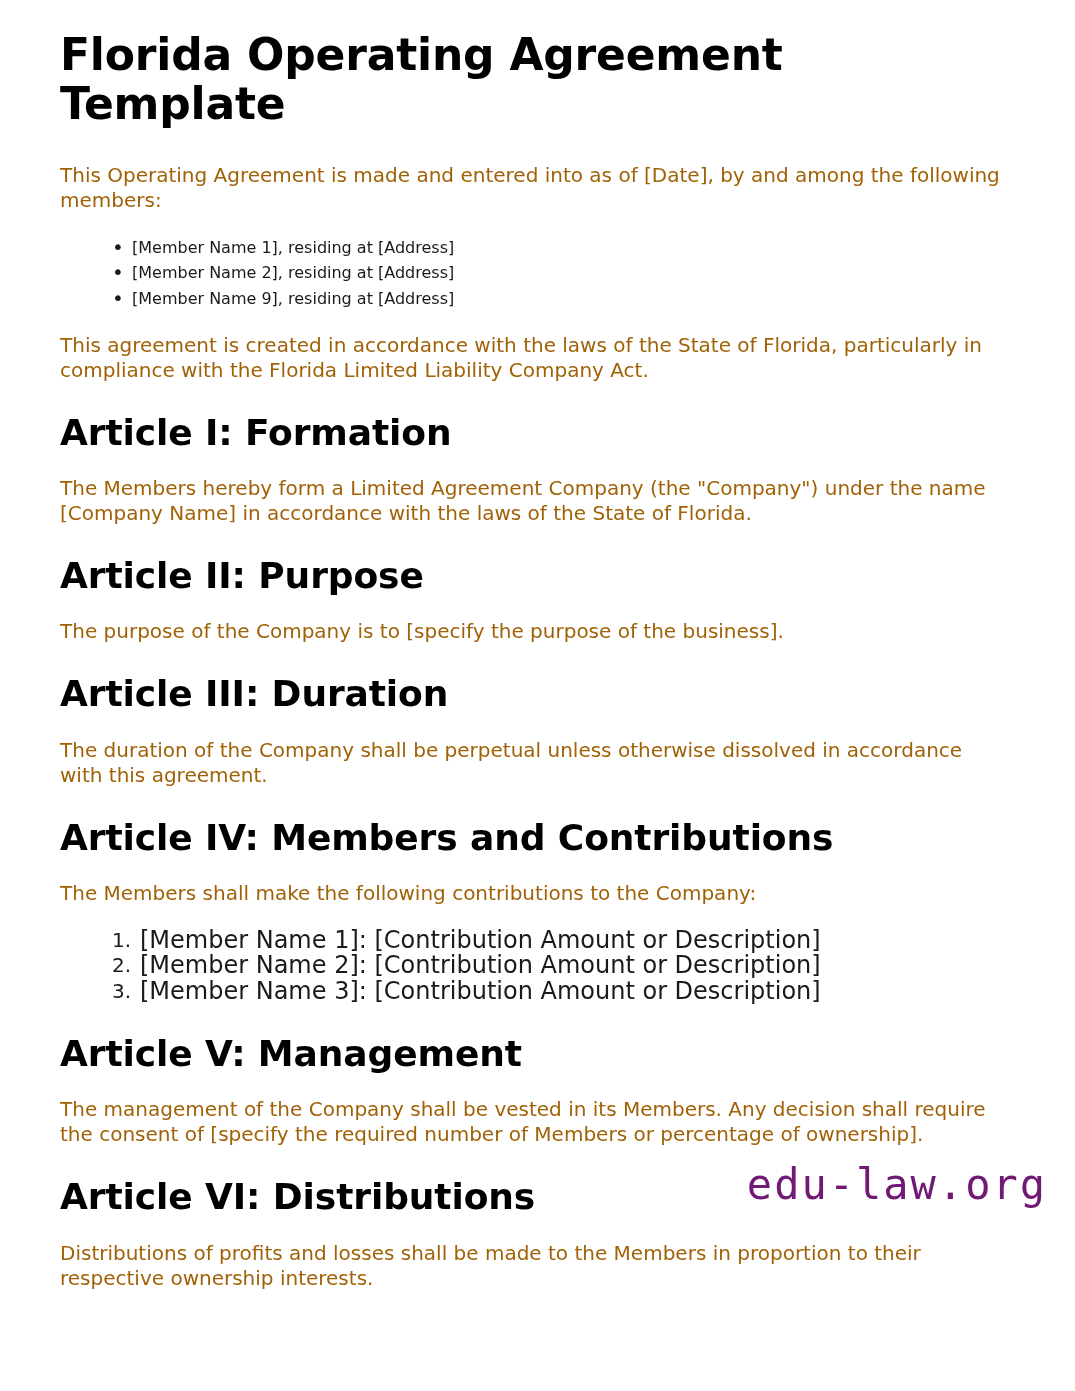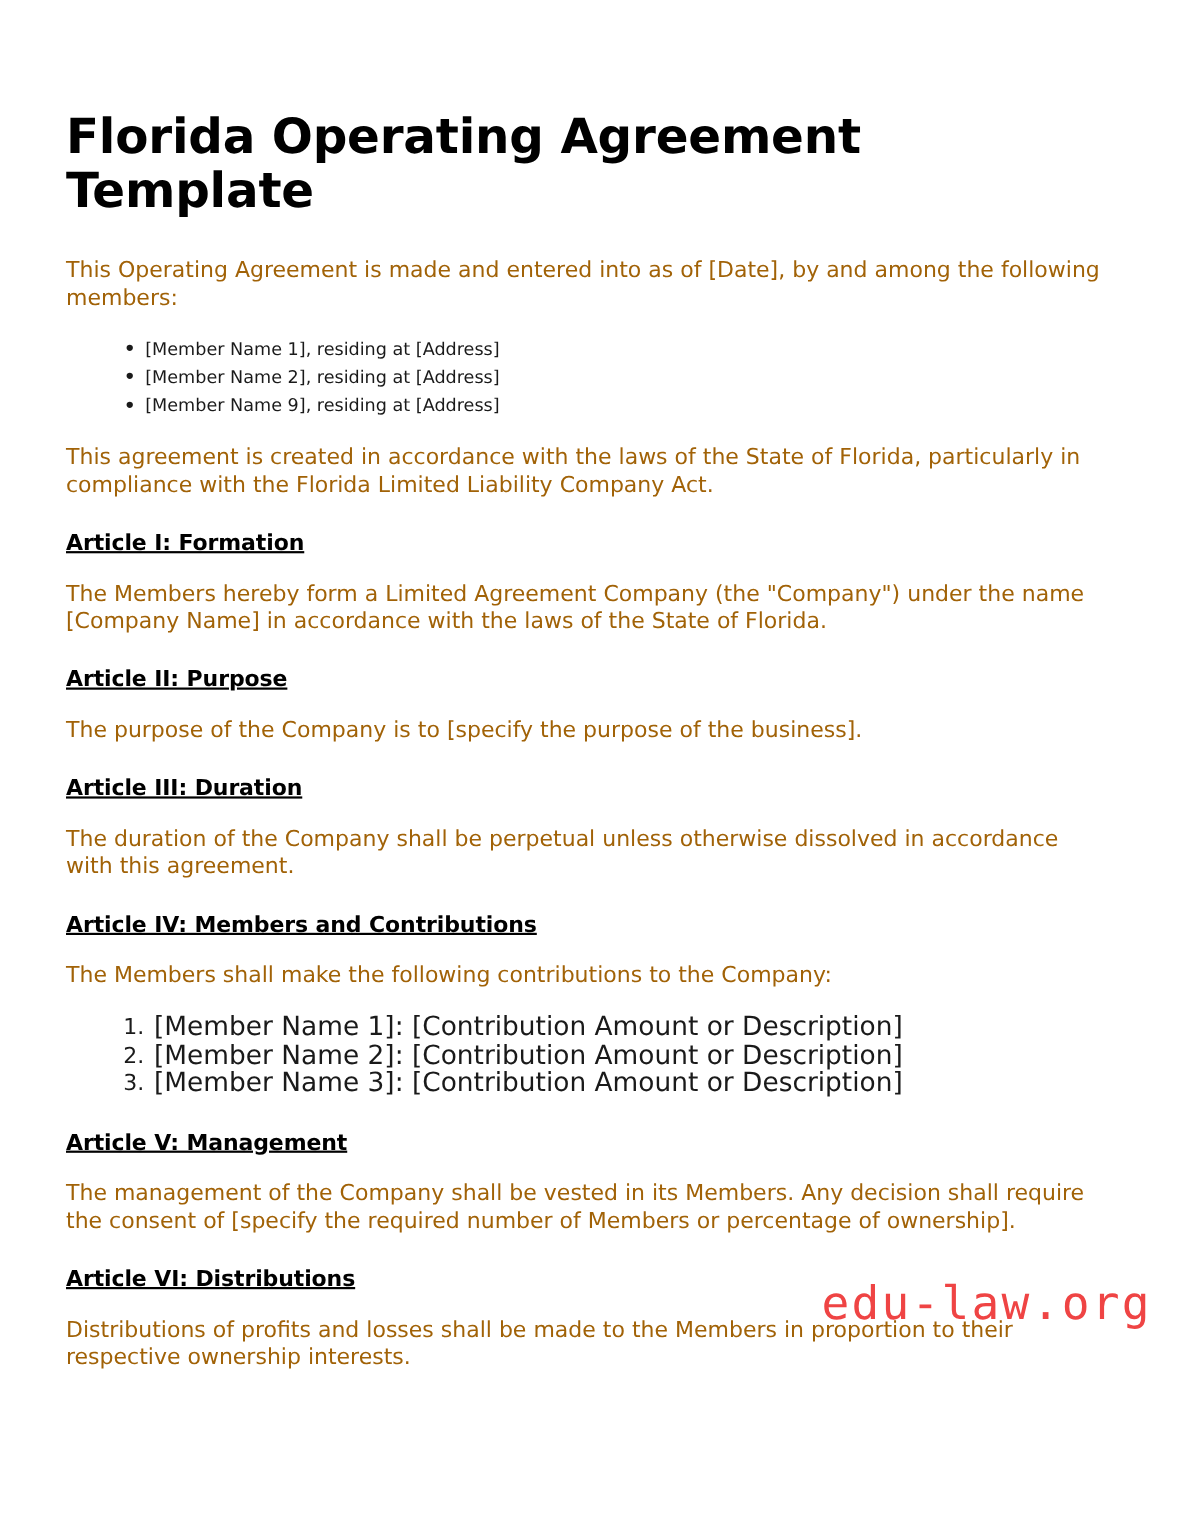--- a/index.html
+++ b/index.html
@@ -15,48 +15,47 @@
     -webkit-font-smoothing: antialiased;
     overflow: hidden;
     position: relative;
   }
 
   .page {
     position: relative;
     width: 1075px;
     height: 1227px;
     box-sizing: border-box;
-    padding: 100px 70px 0 60px;
+    padding: 30px 70px 0 60px;
   }
 
   .doc-title {
     font-size: 44px;
     font-weight: bold;
     line-height: 1.12;
     letter-spacing: -0.2px;
     margin: 0 0 34px 0;
     color: #000000;
   }
 
   p.body-text {
     font-size: 20px;
     line-height: 25px;
     margin: 0 0 22px 0;
     color: #a16207;
     max-width: 948px;
   }
 
   h2.article-heading {
-    font-size: 20px;
+    font-size: 36px;
     font-weight: bold;
     line-height: 1.2;
     margin: 28px 0 22px 0;
     color: #000000;
     letter-spacing: -0.1px;
-    text-decoration: underline;
   }
 
   ul.member-list {
     margin: 0 0 22px 0;
     padding: 0 0 0 52px;
     list-style: none;
   }
   ul.member-list li {
     font-size: 16px;
     line-height: 25.5px;
@@ -98,21 +97,21 @@
     color: #1a1a1a;
   }
 
   .watermark {
     position: absolute;
     right: 28px;
     bottom: 18px;
     font-family: "DejaVu Sans Mono", "Liberation Mono", monospace;
     font-size: 42px;
     letter-spacing: 2px;
-    color: #ef4444;
+    color: #701a75;
     white-space: nowrap;
   }
 </style>
 </head>
 <body>
 
 <div class="page">
 
   <h1 class="doc-title">Florida Operating Agreement Template</h1>
 

